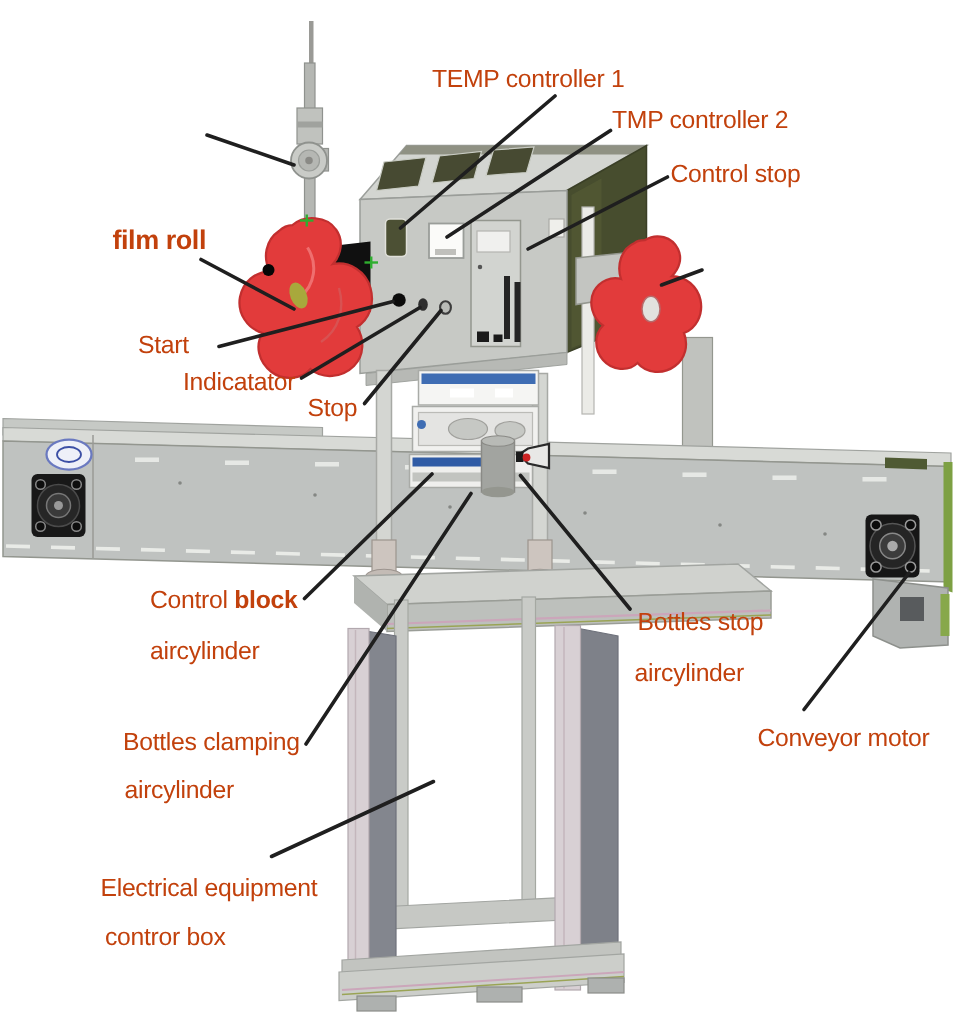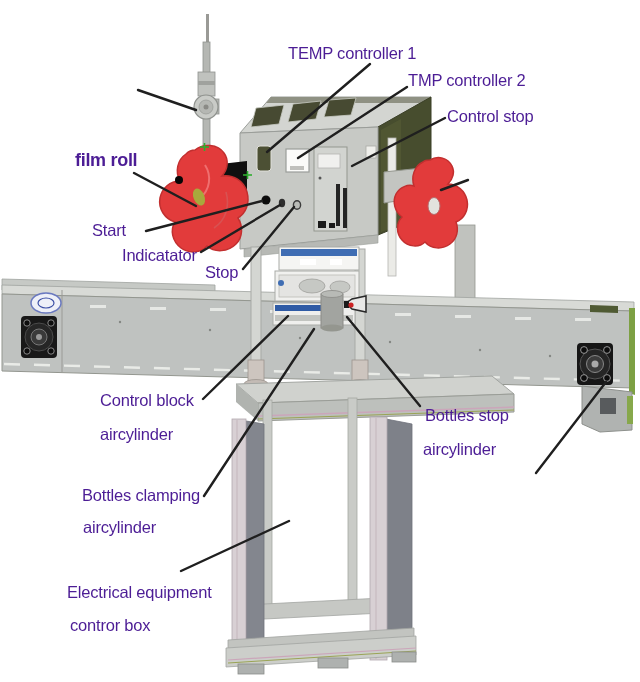--- a/index.html
+++ b/index.html
@@ -2,25 +2,25 @@
 <html><head>
 <meta charset="utf-8">
 <style>
   html,body { margin:0; padding:0; background:#ffffff; }
   .stage {
     position:relative; width:640px; height:682px; background:#ffffff;
     font-family:"Liberation Sans", sans-serif; overflow:hidden;
   }
   .stage svg { position:absolute; left:0; top:0; }
   .label {
-    position:absolute; font-size:16.5px; line-height:1.1; color:#4c1d95;
+    position:absolute; font-size:16.5px; line-height:1.1; color:#c2410c;
     white-space:nowrap; letter-spacing:-0.2px;text-align:center;
   }
   .label.big { font-size:18px; font-weight:700; letter-spacing:-0.3px; }
-  .label b { font-weight:400; }
+  .label b { font-weight:700; }
 </style>
 </head>
 <body>
 
 <div class="stage">
 
 <svg width="640" height="682" viewBox="0 0 640 682">
 
   <g>
     <rect x="206" y="14" width="3" height="32" fill="#9a9a96"></rect>
@@ -250,17 +250,18 @@
 
   <div class="label" style="left:100px; top:391px"><span>Control</span> <b>block</b></div>
   <div class="label" style="left:100px; top:425px">aircylinder</div>
 
   <div class="label" style="left:425px; top:406px">Bottles stop</div>
   <div class="label" style="left:423px; top:440px">aircylinder</div>
 
   <div class="label" style="left:82px; top:486px">Bottles clamping</div>
   <div class="label" style="left:83px; top:518px">aircylinder</div>
 
+  <div class="label" style="left:505px; top:483px">Conveyor motor</div>
 
   <div class="label" style="left:67px; top:583px">Electrical equipment</div>
   <div class="label" style="left:70px; top:616px">contror box</div>
 
 </div>
 
 </body></html>

